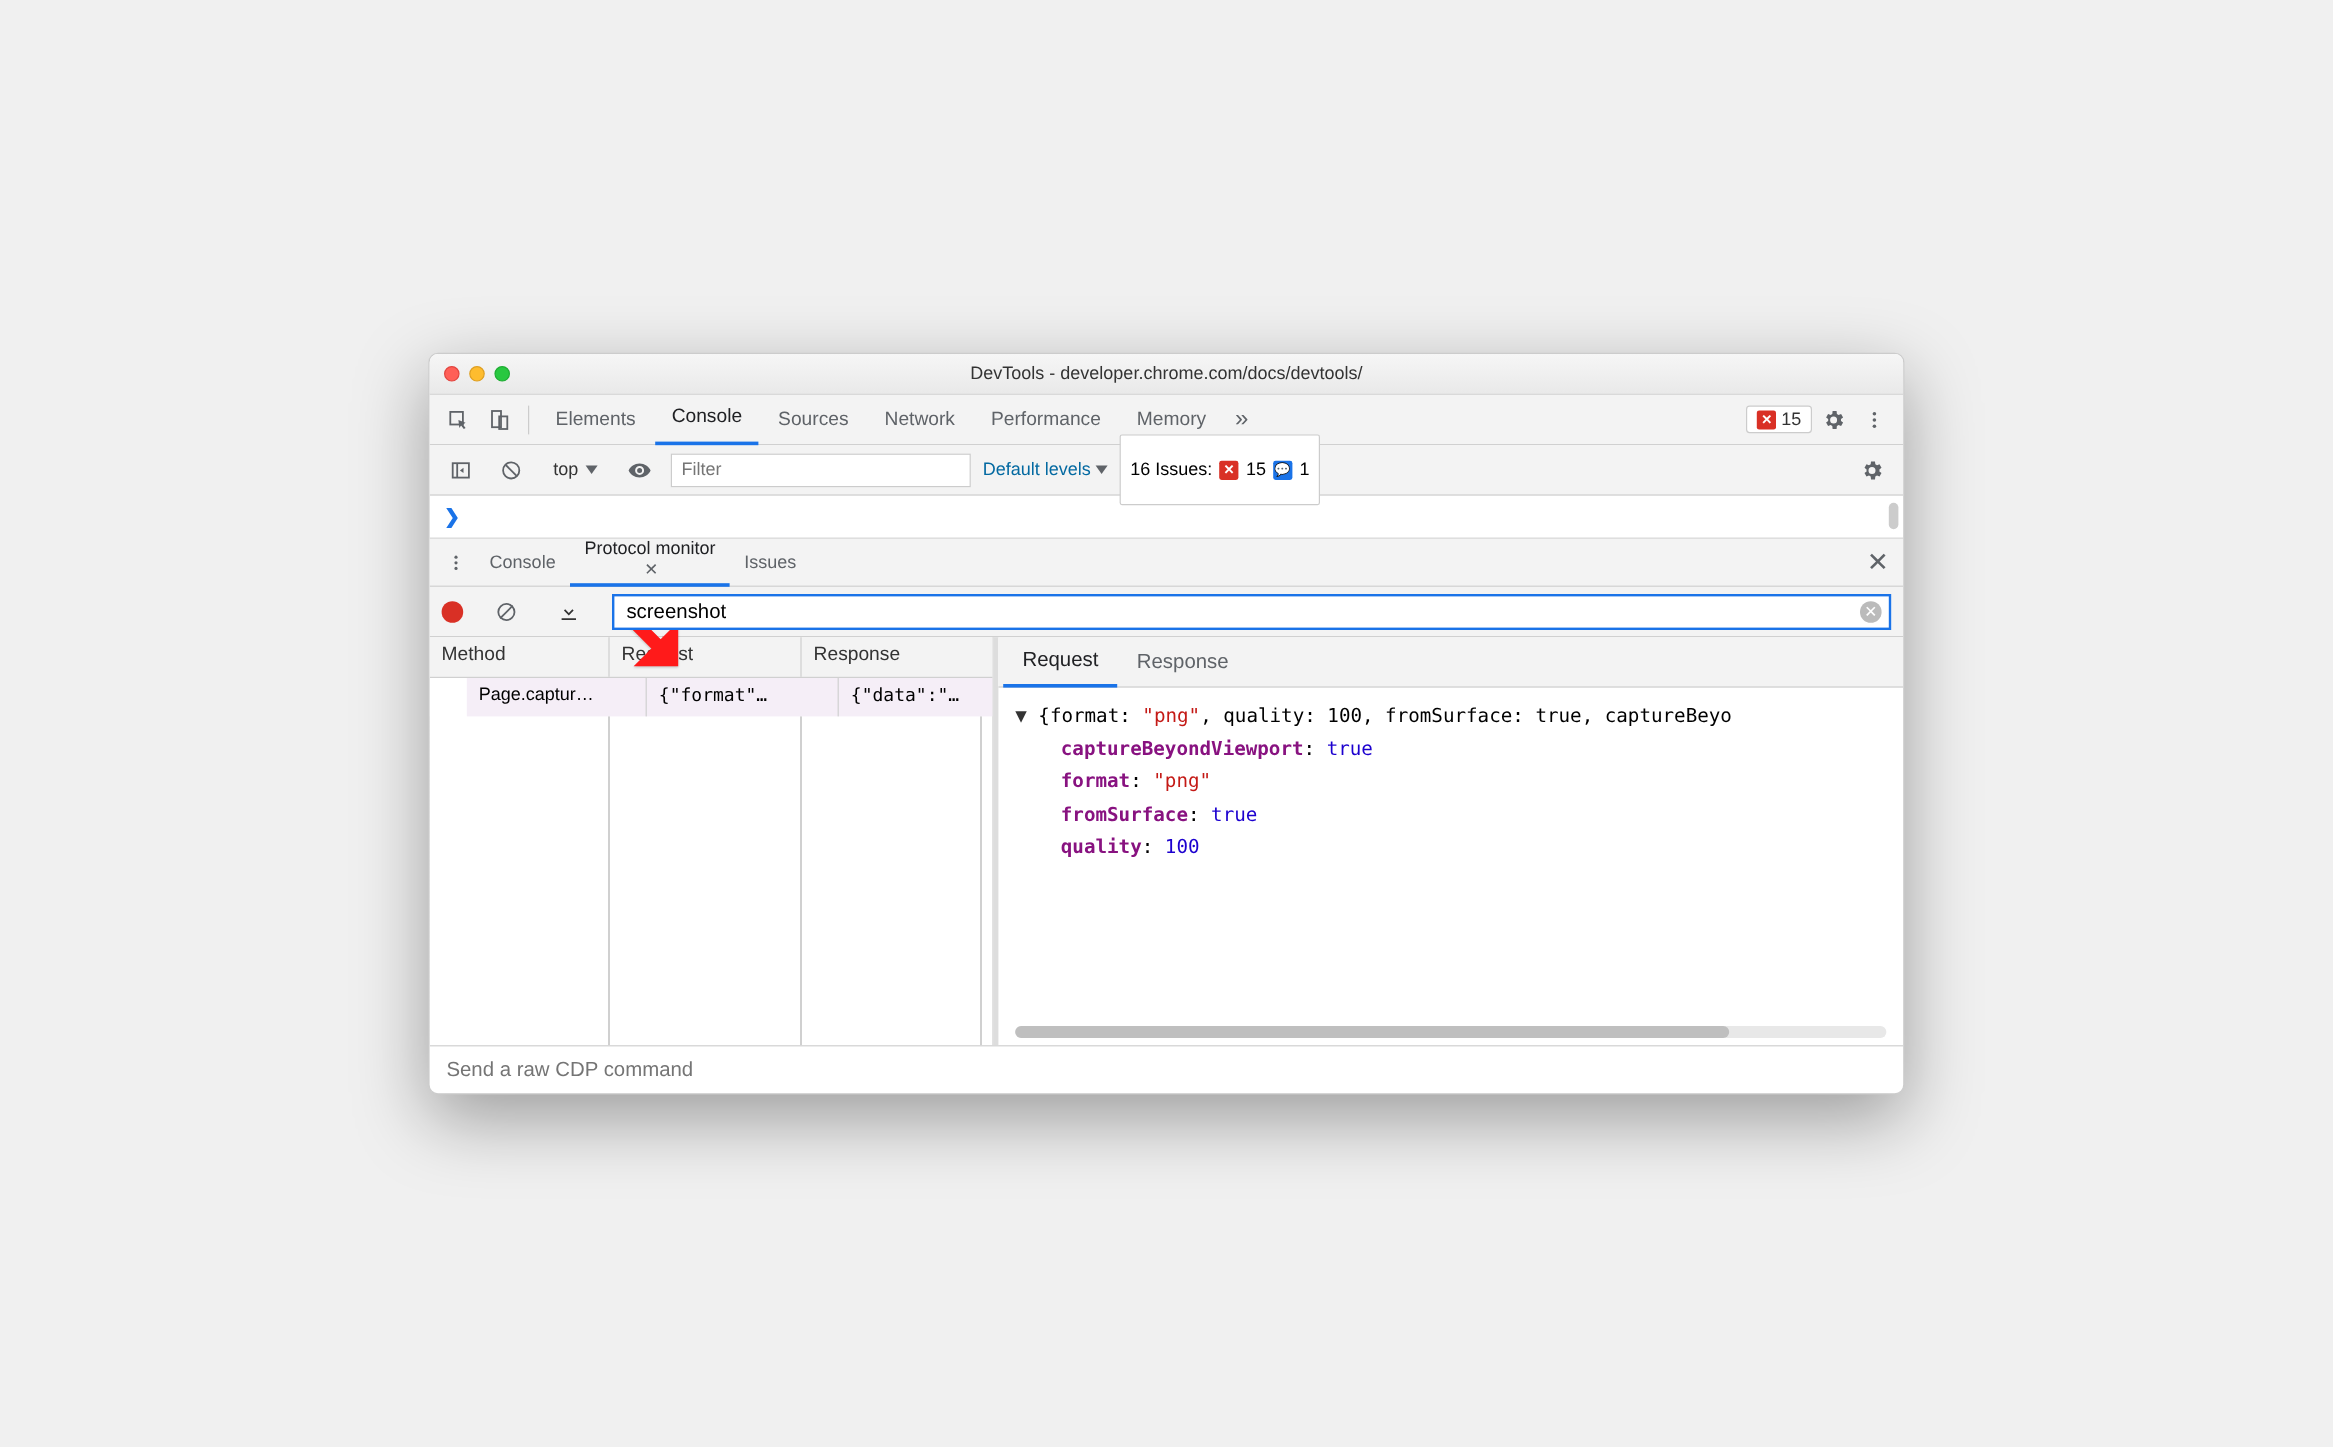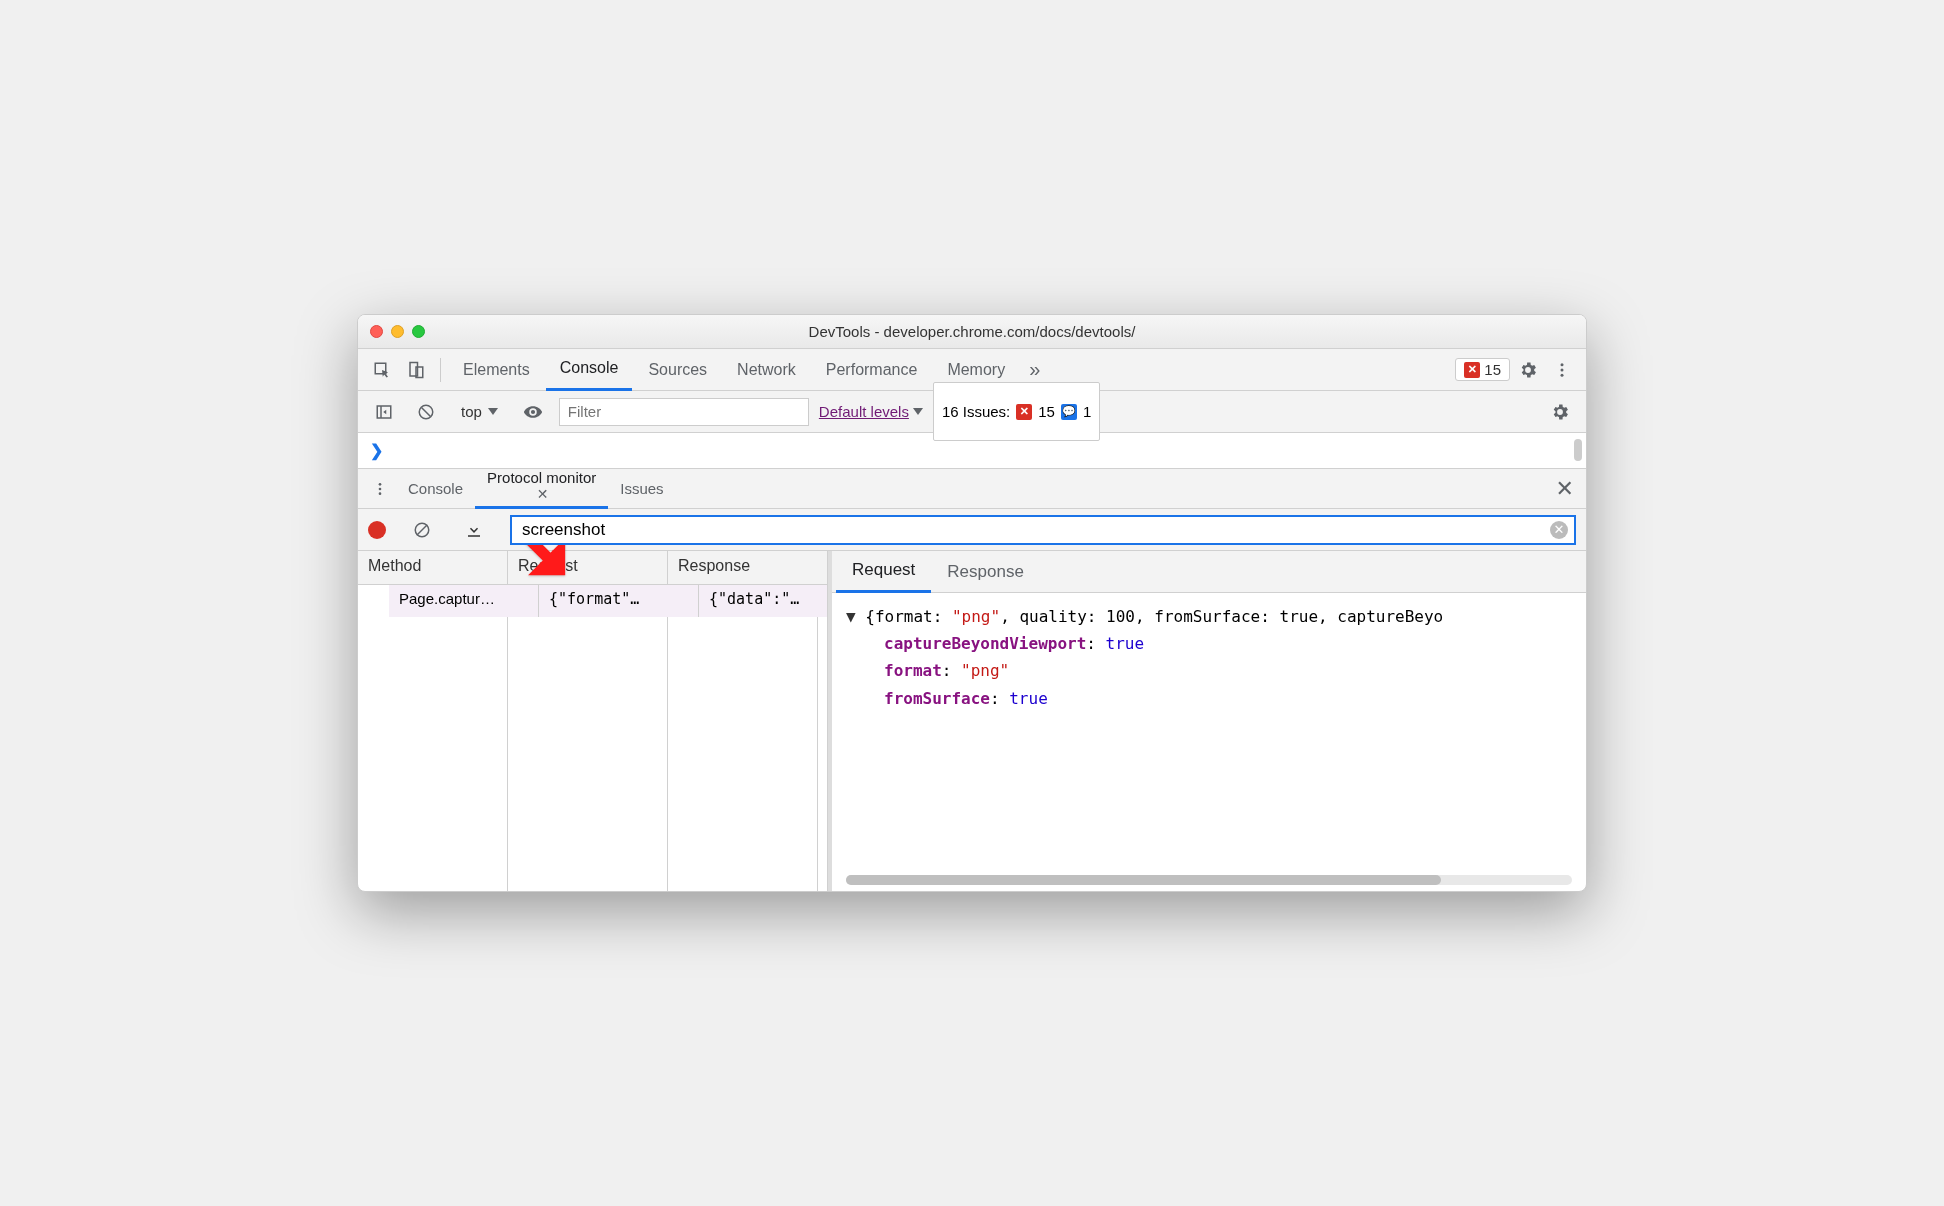--- a/index.html
+++ b/index.html
@@ -85,21 +85,21 @@
   padding: 3px 8px; font-size: 15px; color:#333;
   border: 1px solid transparent;
 }
 .filter-input {
   height: 28px; width: 250px;
   border: 1px solid #ccc;
   padding: 0 8px;
   font-size: 15px;
   color:#333;
 }
-.levels { font-size: 15px; color:#701a75; display:flex;align-items:center;gap:4px;text-decoration:underline;}
+.levels { font-size: 15px; color:#0369a1; display:flex;align-items:center;gap:4px;}
 .issues-box {
   border:1px solid #ccc; background:#fff;
   padding: 20px 8px; border-radius: 2px;
   display:flex;align-items:center;gap:6px;font-size:15px;
 }
 .badge-blue { width:16px;height:16px;background:#1a73e8;color:#fff;font-size:11px;display:flex;align-items:center;justify-content:center;border-radius:2px;font-weight:bold;}
 
 .prompt-row {
   height: 36px; border-bottom: 1px solid #d0d0d0;
   display:flex;align-items:center;padding:0 12px;
@@ -342,21 +342,25 @@
     <div class="pm-detail">
       <div class="pm-dtabs">
         <div class="tab active">Request</div>
         <div class="tab">Response</div>
       </div>
       <div class="pm-json">
         <div class="line"><span class="tri">▼ </span><span>{format: </span><span class="s">"png"</span><span>, quality: 100, fromSurface: true, captureBeyo</span></div>
         <div class="line indent"><span class="k">captureBeyondViewport</span>: <span class="b">true</span></div>
         <div class="line indent"><span class="k">format</span>: <span class="s">"png"</span></div>
         <div class="line indent"><span class="k">fromSurface</span>: <span class="b">true</span></div>
+        <div class="line indent"><span class="k">quality</span>: <span class="n">100</span></div>
         <div class="hscroll">
             <div class="thumb"></div>
           </div>
       </div>
     </div>
   </div>
 
+  <div class="cdp-input">
+    <input placeholder="Send a raw CDP command" style="">
+  </div>
 
 </div>
 
 </body></html>

